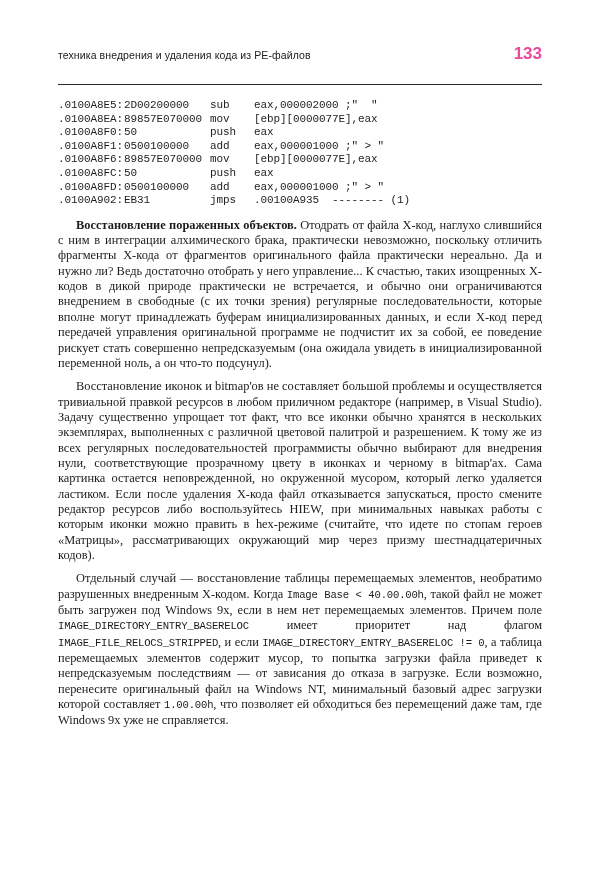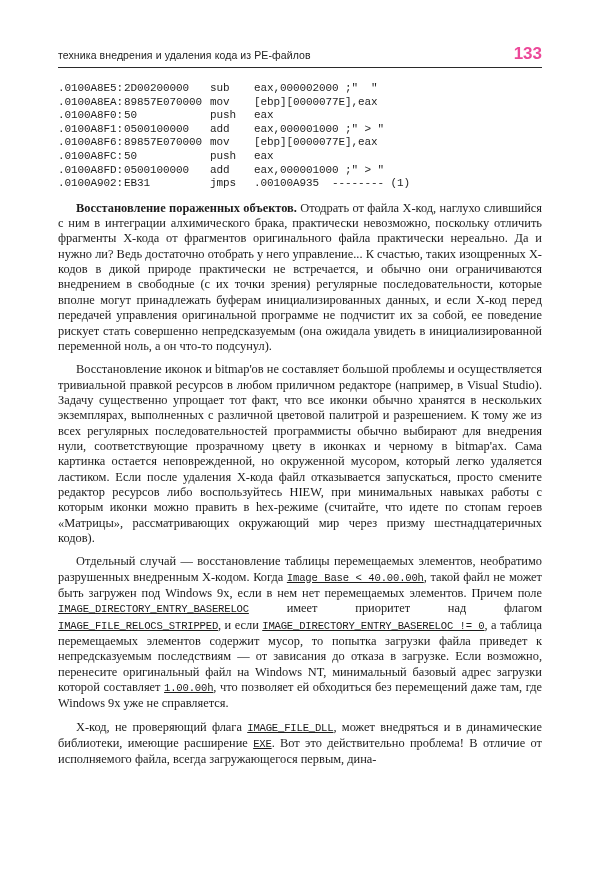--- a/index.html
+++ b/index.html
@@ -21,21 +21,21 @@
     width: 600px;
     height: 881px;
     box-sizing: border-box;
     padding: 44px 58px 30px 58px;
   }
   .header {
     display: flex;
     align-items: baseline;
     justify-content: space-between;
     border-bottom: 1.4px solid #2a2a2a;
-    padding-bottom: 3px;
+    padding-bottom: 20px;
     margin-bottom: 14px;
   }
   .header-title {
     font-family: "Liberation Sans", sans-serif;
     font-size: 10.5px;
     letter-spacing: 0.1px;
     color: #222;
   }
   .header-pageno {
     font-family: "Liberation Sans", sans-serif;
@@ -74,35 +74,33 @@
     margin-top: 8px;
   }
   b.lead {
     font-weight: bold;
     margin-top: 16px;
   }
   code, .mono {
     font-family: "Liberation Mono", monospace;
     font-size: 10.6px;
     letter-spacing: -0.2px;
-    text-decoration: underline;
   }
 </style>
 </head>
 <body>
 
 <div class="page">
 
   <div class="header">
     <div class="header-title">техника внедрения и удаления кода из PE-файлов</div>
     <div class="header-pageno">133</div>
   </div>
 
   <div class="listing" id="listing"><span class="listing-row"><span class="lst-addr">.0100A8E5:</span><span class="lst-bytes">2D00200000</span><span class="lst-mnem">sub</span><span class="lst-ops">eax,000002000 ;"  "</span></span><span class="listing-row"><span class="lst-addr">.0100A8EA:</span><span class="lst-bytes">89857E070000</span><span class="lst-mnem">mov</span><span class="lst-ops">[ebp][0000077E],eax</span></span><span class="listing-row"><span class="lst-addr">.0100A8F0:</span><span class="lst-bytes">50</span><span class="lst-mnem">push</span><span class="lst-ops">eax</span></span><span class="listing-row"><span class="lst-addr">.0100A8F1:</span><span class="lst-bytes">0500100000</span><span class="lst-mnem">add</span><span class="lst-ops">eax,000001000 ;" &gt; "</span></span><span class="listing-row"><span class="lst-addr">.0100A8F6:</span><span class="lst-bytes">89857E070000</span><span class="lst-mnem">mov</span><span class="lst-ops">[ebp][0000077E],eax</span></span><span class="listing-row"><span class="lst-addr">.0100A8FC:</span><span class="lst-bytes">50</span><span class="lst-mnem">push</span><span class="lst-ops">eax</span></span><span class="listing-row"><span class="lst-addr">.0100A8FD:</span><span class="lst-bytes">0500100000</span><span class="lst-mnem">add</span><span class="lst-ops">eax,000001000 ;" &gt; "</span></span><span class="listing-row"><span class="lst-addr">.0100A902:</span><span class="lst-bytes">EB31</span><span class="lst-mnem">jmps</span><span class="lst-ops">.00100A935  -------- (1)</span></span></div>
 
   <div class="body-text" id="body">
       <p><b class="lead">Восстановление пораженных объектов.</b> Отодрать от файла X-код, наглухо слившийся с ним в интеграции алхимического брака, практически невозможно, поскольку отличить фрагменты X-кода от фрагментов оригинального файла практически нереально. Да и нужно ли? Ведь достаточно отобрать у него управление... К счастью, таких изощренных X-кодов в дикой природе практически не встречается, и обычно они ограничиваются внедрением в свободные (с их точки зрения) регулярные последовательности, которые вполне могут принадлежать буферам инициализированных данных, и если X-код перед передачей управления оригинальной программе не подчистит их за собой, ее поведение рискует стать совершенно непредсказуемым (она ожидала увидеть в инициализированной переменной ноль, а он что-то подсунул).</p>
       <p>Восстановление иконок и bitmap'ов не составляет большой проблемы и осуществляется тривиальной правкой ресурсов в любом приличном редакторе (например, в Visual Studio). Задачу существенно упрощает тот факт, что все иконки обычно хранятся в нескольких экземплярах, выполненных с различной цветовой палитрой и разрешением. К тому же из всех регулярных последовательностей программисты обычно выбирают для внедрения нули, соответствующие прозрачному цвету в иконках и черному в bitmap'ах. Сама картинка остается неповрежденной, но окруженной мусором, который легко удаляется ластиком. Если после удаления X-кода файл отказывается запускаться, просто смените редактор ресурсов либо воспользуйтесь HIEW, при минимальных навыках работы с которым иконки можно править в hex-режиме (считайте, что идете по стопам героев «Матрицы», рассматривающих окружающий мир через призму шестнадцатеричных кодов).</p>
       <p>Отдельный случай — восстановление таблицы перемещаемых элементов, необратимо разрушенных внедренным X-кодом. Когда <code>Image Base &lt; 40.00.00h</code>, такой файл не может быть загружен под Windows 9x, если в нем нет перемещаемых элементов. Причем поле <code>IMAGE_DIRECTORY_ENTRY_BASERELOC</code> имеет приоритет над флагом <code>IMAGE_FILE_RELOCS_STRIPPED</code>, и если <code>IMAGE_DIRECTORY_ENTRY_BASERELOC != 0</code>, а таблица перемещаемых элементов содержит мусор, то попытка загрузки файла приведет к непредсказуемым последствиям — от зависания до отказа в загрузке. Если возможно, перенесите оригинальный файл на Windows NT, минимальный базовый адрес загрузки которой составляет <code>1.00.00h</code>, что позволяет ей обходиться без перемещений даже там, где Windows 9x уже не справляется.</p>
-      <p>X-код, не проверяющий флага <code>IMAGE_FILE_DLL</code>, может внедряться и в динамические библиотеки, имеющие расширение <code>EXE</code>. Вот это действительно проблема! В отличие от исполняемого файла, всегда загружающегося первым, дина-</p>
     </div>
 
 </div>
 
 </body></html>

